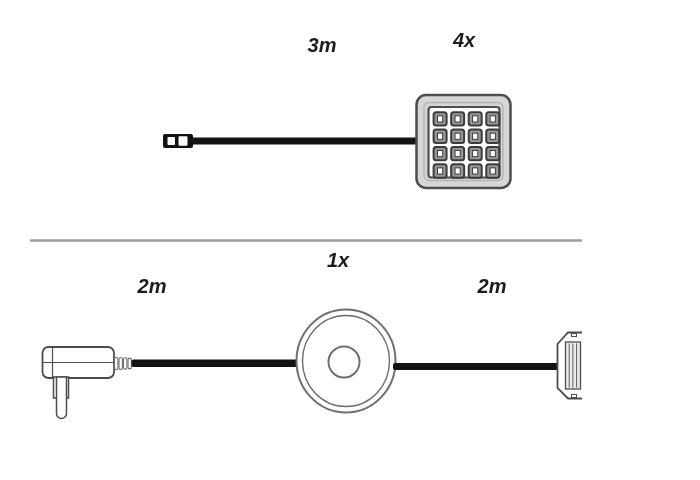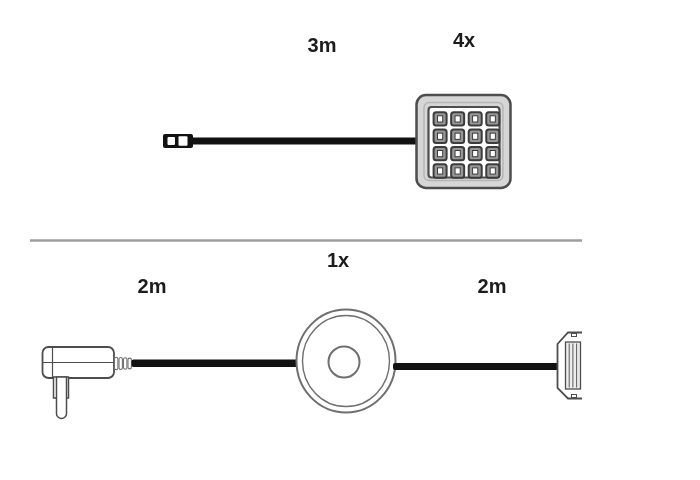--- a/index.html
+++ b/index.html
@@ -1,20 +1,21 @@
 <!DOCTYPE html>
 <html style="--bg: #ffffff; --line: #4d4d4d; --soft_line: #6f6f6f; --cable: #121212; --panel_fill: #d6d6d6; --led_fill: #979797; --led_border: #3c3c3c; --divider: #9c9c9c; --text: #1c1c1c;"><head>
 <meta charset="utf-8">
 <style>
   html,body{margin:0;padding:0;background:#ffffff;}
   .stage{
     position:relative;width:582px;height:480px;
     background:var(--bg,#ffffff);
     font-family:"Liberation Sans", sans-serif;
     overflow:hidden;
+    font-style:italic;
   }
   svg{display:block;}
   .lbl{
     font-family:"Liberation Sans", sans-serif;
     font-weight:bold;font-size:20px;
     fill:var(--text,#1c1c1c);
   }
   .cable{fill:var(--cable,#121212);}
   .lineart{stroke:var(--line,#4d4d4d);}
   .softart{stroke:var(--soft_line,#6f6f6f);}

